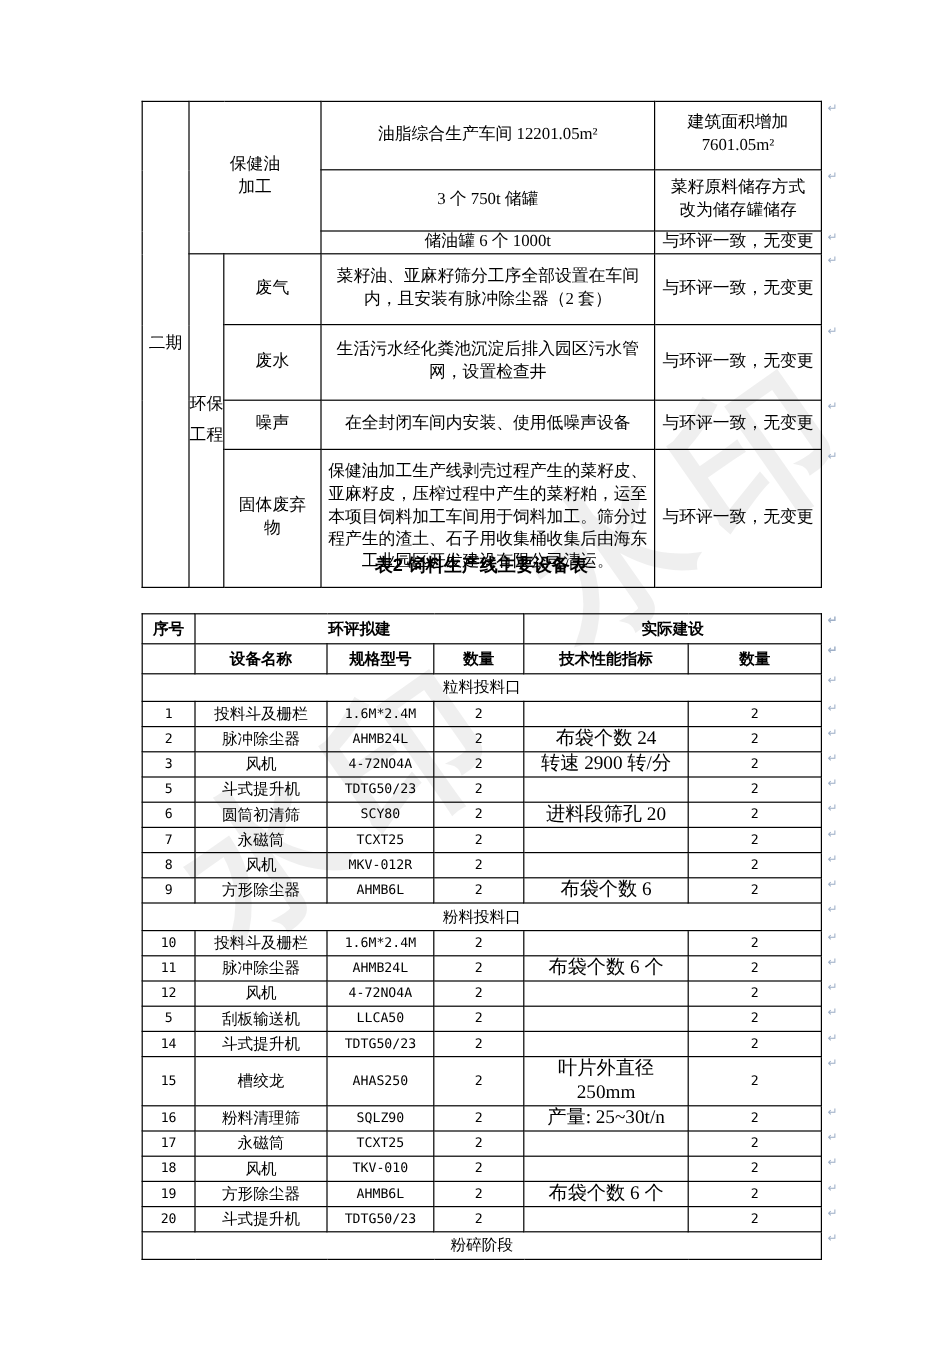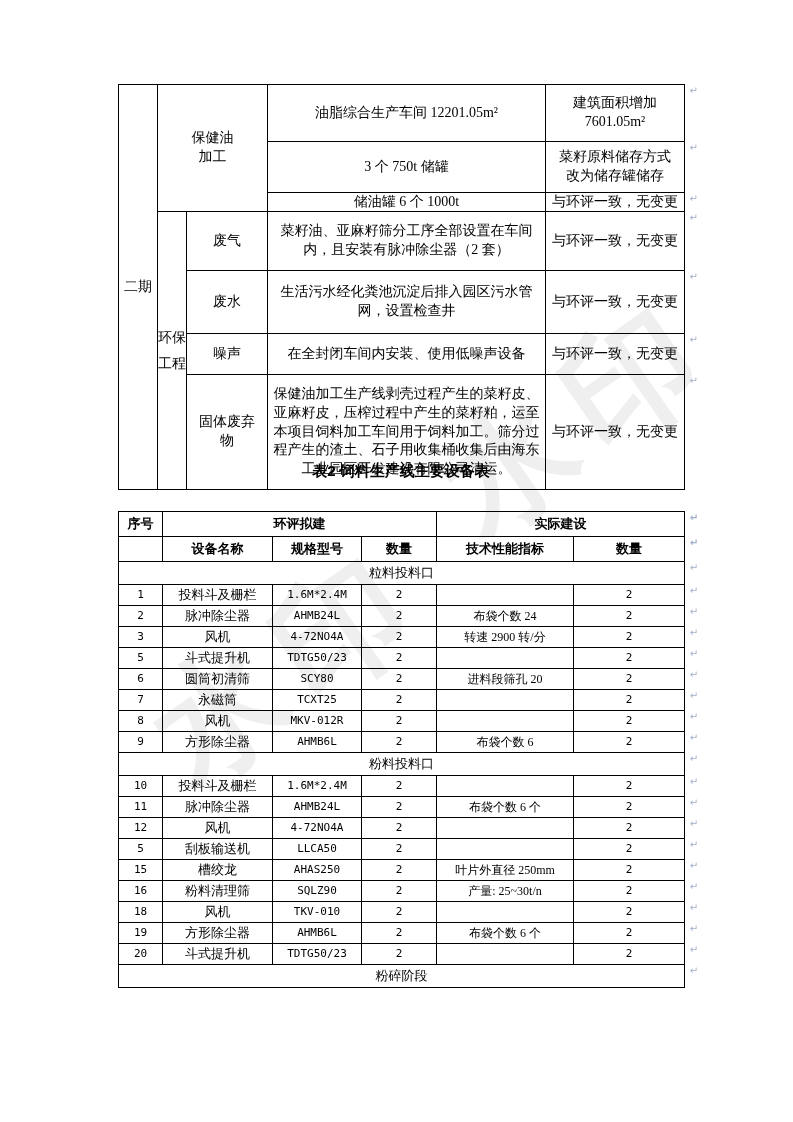--- a/index.html
+++ b/index.html
@@ -57,21 +57,21 @@
   }
   #table2 tr.section td {
     height:20px; font-weight:normal; font-size:13px;
     font-family:"Liberation Sans", sans-serif;
   }
   #table2 tr.data td { height:20px; line-height:20px; padding:0 3px; }
   #table2 td.c-idx, #table2 td.c-qty, #table2 td.c-spec {
     font-family:"DejaVu Sans Mono", monospace; font-size:11px;
   }
   #table2 td.c-name { font-size:13px; }
-  #table2 td.c-tech { font-size:12px; }
+  #table2 td.c-tech { font-size:16px; }
 </style>
 </head>
 <body>
 
 <div class="wm wm1">水印</div>
 <div class="wm wm2">水印</div>
 
 <table id="table1">
   <colgroup>
     <col style="width:39px">
@@ -244,36 +244,52 @@
       </tr>
       <tr class="data">
         <td class="c-idx">5</td>
         <td class="c-name">刮板输送机</td>
         <td class="c-spec">LLCA50</td>
         <td class="c-qty">2</td>
         <td class="c-tech"></td>
         <td class="c-qty">2<span class="pmark">↵</span></td>
       </tr>
       <tr class="data">
+        <td class="c-idx">14</td>
+        <td class="c-name">斗式提升机</td>
+        <td class="c-spec">TDTG50/23</td>
+        <td class="c-qty">2</td>
+        <td class="c-tech"></td>
+        <td class="c-qty">2<span class="pmark">↵</span></td>
+      </tr>
+      <tr class="data">
         <td class="c-idx">15</td>
         <td class="c-name">槽绞龙</td>
         <td class="c-spec">AHAS250</td>
         <td class="c-qty">2</td>
         <td class="c-tech">叶片外直径 250mm</td>
         <td class="c-qty">2<span class="pmark">↵</span></td>
       </tr>
       <tr class="data">
         <td class="c-idx">16</td>
         <td class="c-name">粉料清理筛</td>
         <td class="c-spec">SQLZ90</td>
         <td class="c-qty">2</td>
         <td class="c-tech">产量: 25~30t/n</td>
         <td class="c-qty">2<span class="pmark">↵</span></td>
       </tr>
       <tr class="data">
+        <td class="c-idx">17</td>
+        <td class="c-name">永磁筒</td>
+        <td class="c-spec">TCXT25</td>
+        <td class="c-qty">2</td>
+        <td class="c-tech"></td>
+        <td class="c-qty">2<span class="pmark">↵</span></td>
+      </tr>
+      <tr class="data">
         <td class="c-idx">18</td>
         <td class="c-name">风机</td>
         <td class="c-spec">TKV-010</td>
         <td class="c-qty">2</td>
         <td class="c-tech"></td>
         <td class="c-qty">2<span class="pmark">↵</span></td>
       </tr>
       <tr class="data">
         <td class="c-idx">19</td>
         <td class="c-name">方形除尘器</td>

